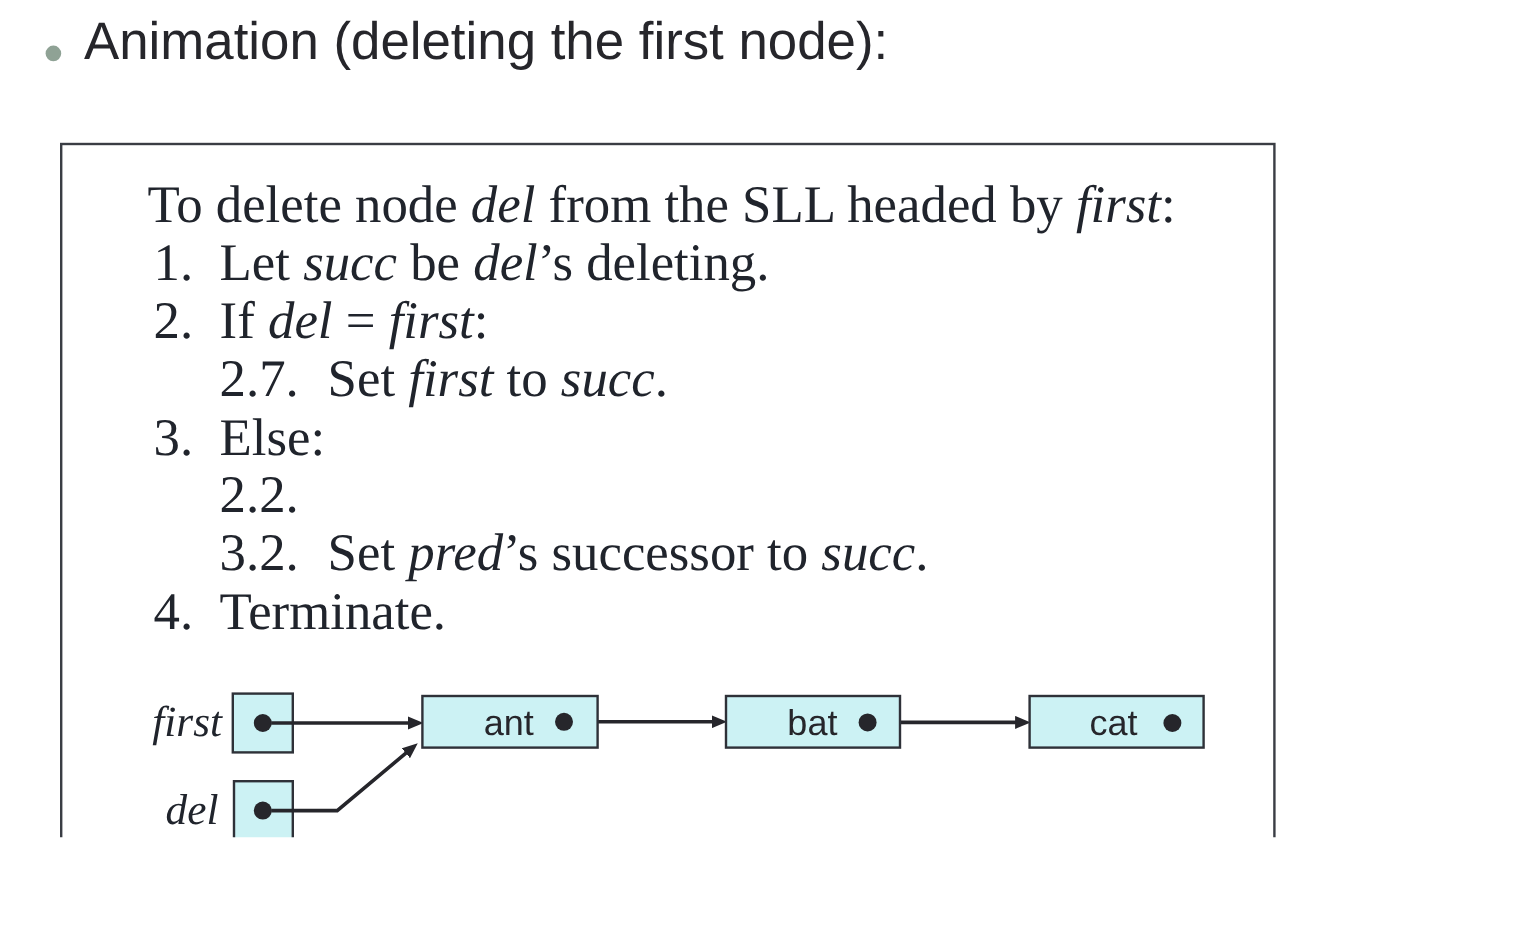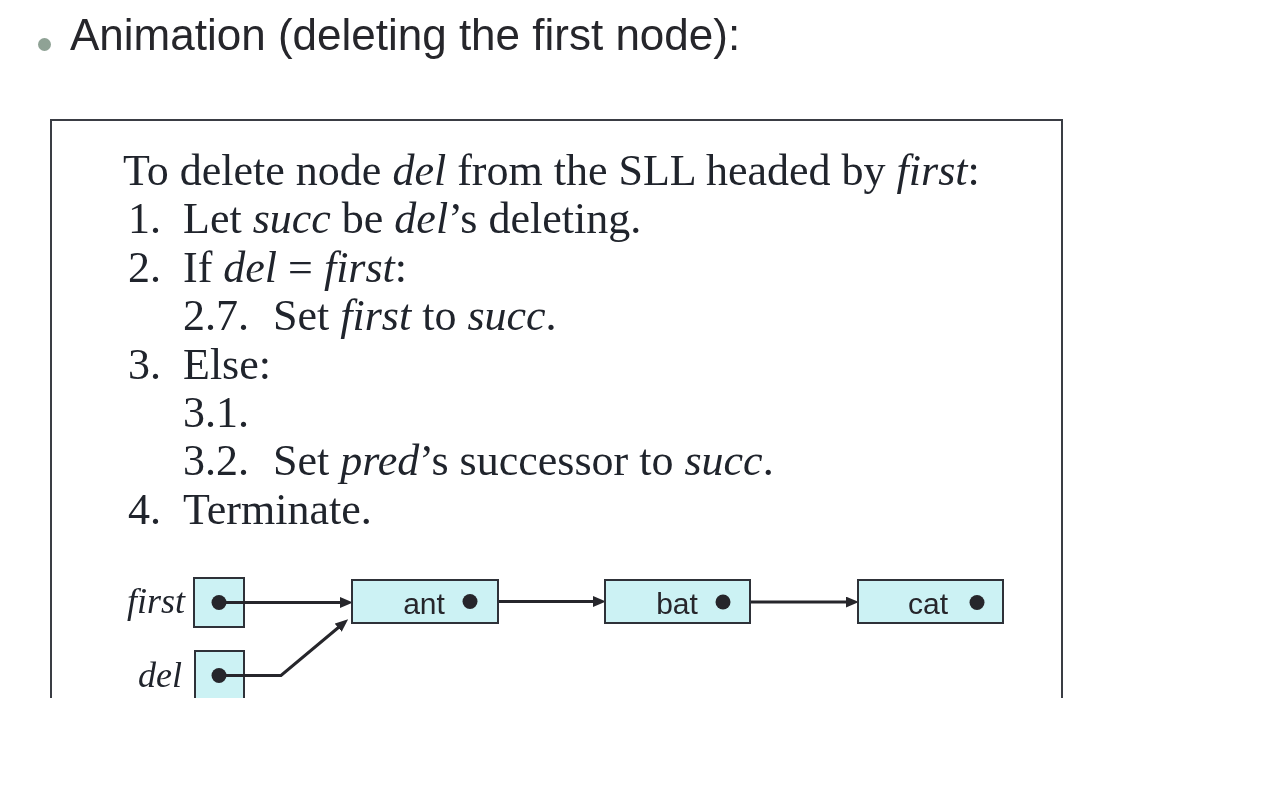--- a/index.html
+++ b/index.html
@@ -88,21 +88,21 @@
         </div>
         <div class="algo-line sub">
           <span class="num">2.7.</span>
           <span class="txt"><span>Set </span><span class="it">first</span><span> to </span><span class="it">succ</span><span>.</span></span>
         </div>
         <div class="algo-line main">
           <span class="num">3.</span>
           <span class="txt"><span>Else:</span></span>
         </div>
         <div class="algo-line sub">
-          <span class="num">3.1.</span>
+          <span class="num">2.2.</span>
         </div>
         <div class="algo-line sub">
           <span class="num">3.2.</span>
           <span class="txt"><span>Set </span><span class="it">pred</span><span>’s successor to </span><span class="it">succ</span><span>.</span></span>
         </div>
         <div class="algo-line main">
           <span class="num">4.</span>
           <span class="txt"><span>Terminate.</span></span>
         </div>
       </div>

